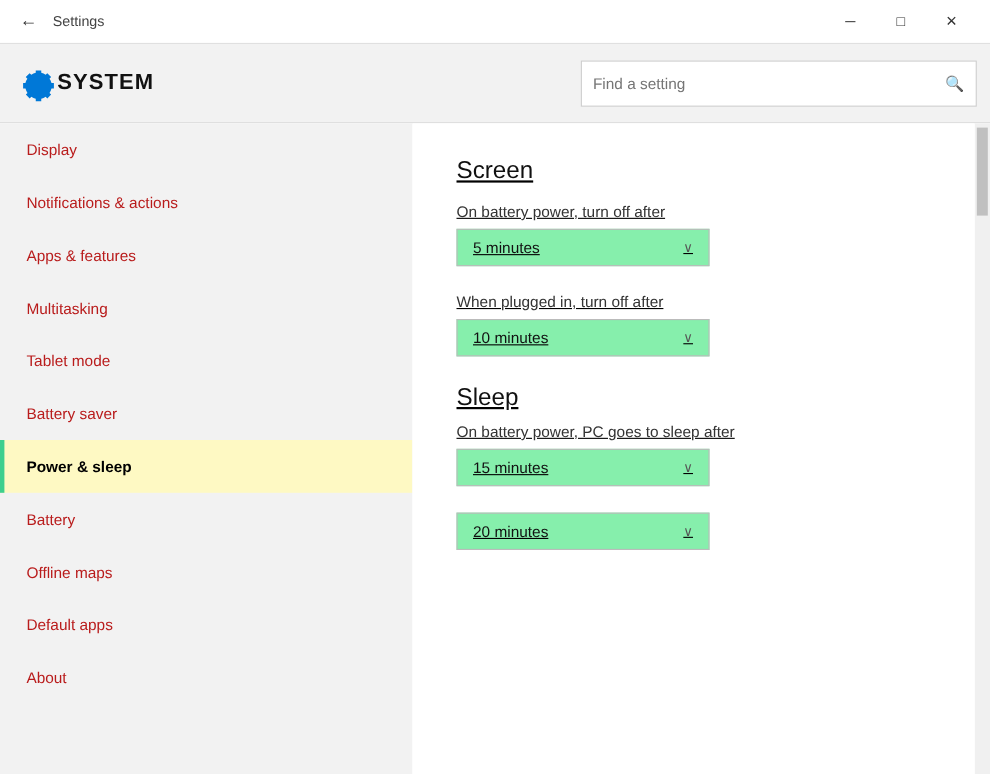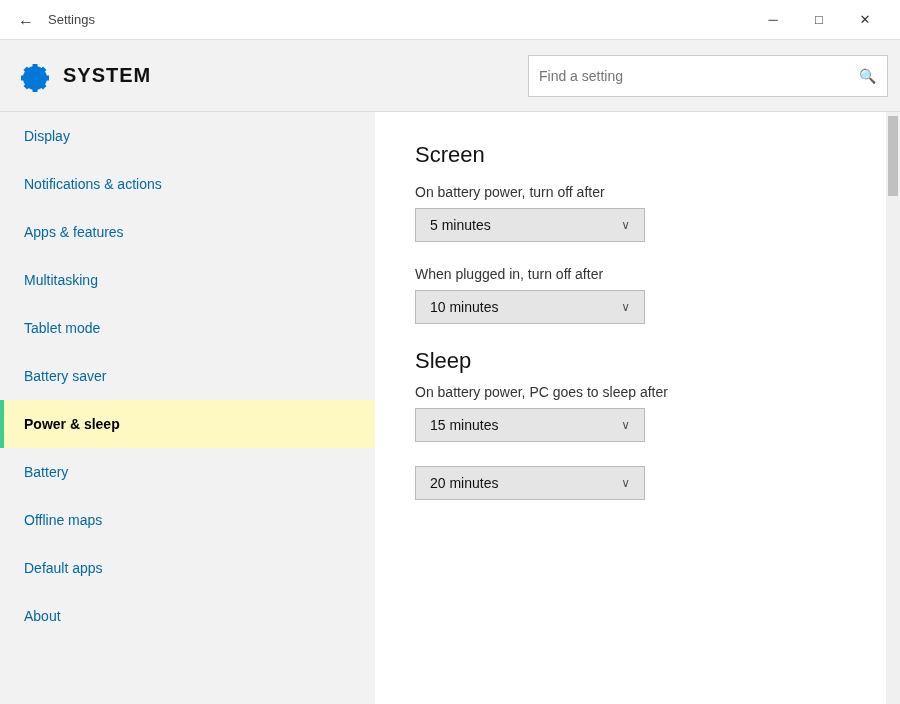--- a/index.html
+++ b/index.html
@@ -60,21 +60,21 @@
       align-items: center;
       background: #f2f2f2;
       height: 72px;
       padding: 0 12px;
       flex-shrink: 0;
       border-bottom: 1px solid #ddd;
     }
     .system-icon-wrap {
       display: flex;
       align-items: center;
-      gap: 11px;
+      gap: 0;
       text-align: right;
     }
     .system-gear {
       width: 40px;
       height: 40px;
       color: #0078d7;
     }
     .system-label {
       font-size: 20px;
       font-weight: 600;
@@ -116,38 +116,39 @@
     .sidebar {
       width: 375px;
       min-width: 375px;
       background: #f2f2f2;
       overflow-y: auto;
       flex-shrink: 0;
     }
     .sidebar-item {
       padding: 16px 20px;
       font-size: 14px;
-      color: #0369a1;
+      color: #b91c1c;
       cursor: pointer;
       border-left: 4px solid transparent;
     }
     .sidebar-item.active {
       background: #fef9c3;
       color: #000;
       font-weight: 600;
       border-left: 4px solid #3ecf8e;
     }
 
     
     .content {
       flex: 1;
       background: #fff;
       overflow-y: auto;
       padding: 30px 36px 30px 40px;
       position: relative;
+      text-decoration: underline;
     }
 
     
     .scrollbar-track {
       width: 14px;
       background: #f0f0f0;
       flex-shrink: 0;
       display: flex;
       flex-direction: column;
       align-items: center;
@@ -176,21 +177,21 @@
     }
 
     
     .dropdown {
       display: flex;
       align-items: center;
       justify-content: space-between;
       border: 1px solid #bbb;
       padding: 8px 14px;
       width: 230px;
-      background: #e5e5e5;
+      background: #86efac;
       cursor: pointer;
       font-size: 14px;
       color: #111;
       margin-bottom: 24px;
     }
     .dropdown-chevron {
       font-size: 12px;
       color: #555;
     }
 

